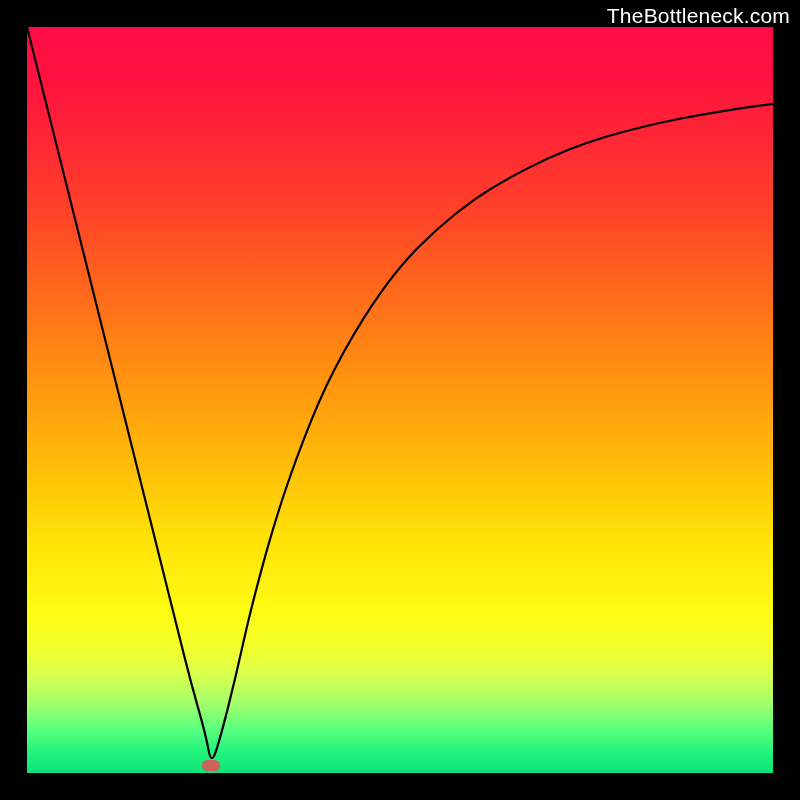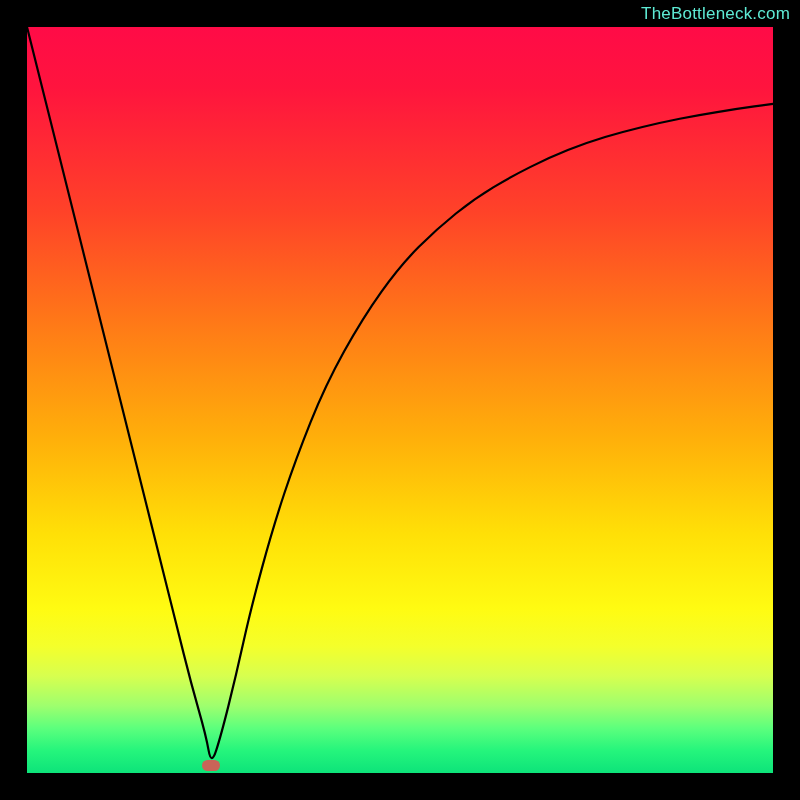--- a/index.html
+++ b/index.html
@@ -60,22 +60,22 @@
     position: absolute;
     width: 18px;
     height: 11px;
     background: #c96458;
     border-radius: 6px;
   }
   .watermark {
     position: absolute;
     top: 4px;
     right: 10px;
-    color: #5eead4;
-    font-size: 17px;
+    color: #ffffff;
+    font-size: 21px;
     letter-spacing: 0.2px;
     user-select: none;
   }
 </style>
 </head>
 <body>
 
 <div class="frame">
 
   <div class="plot-area">

